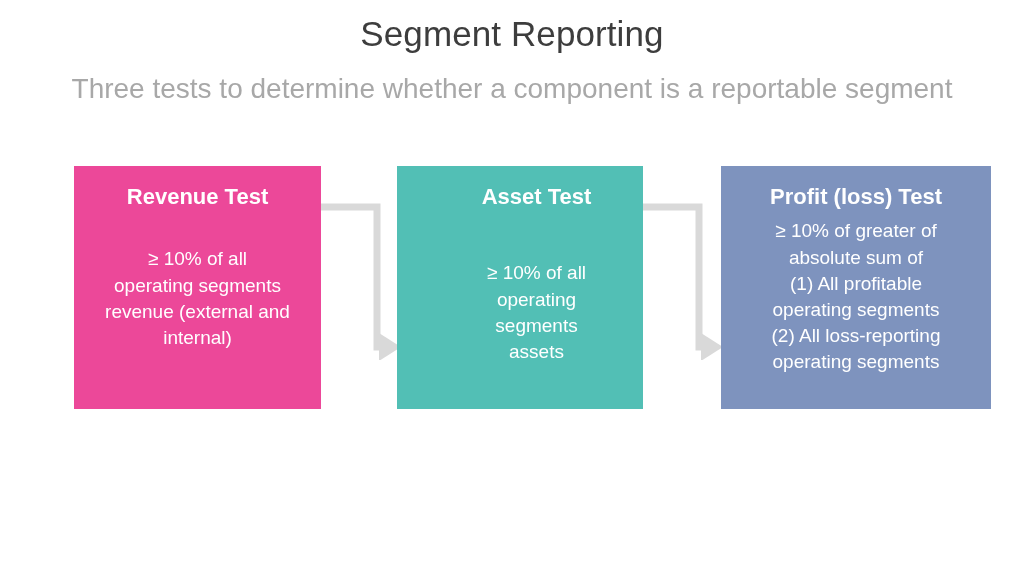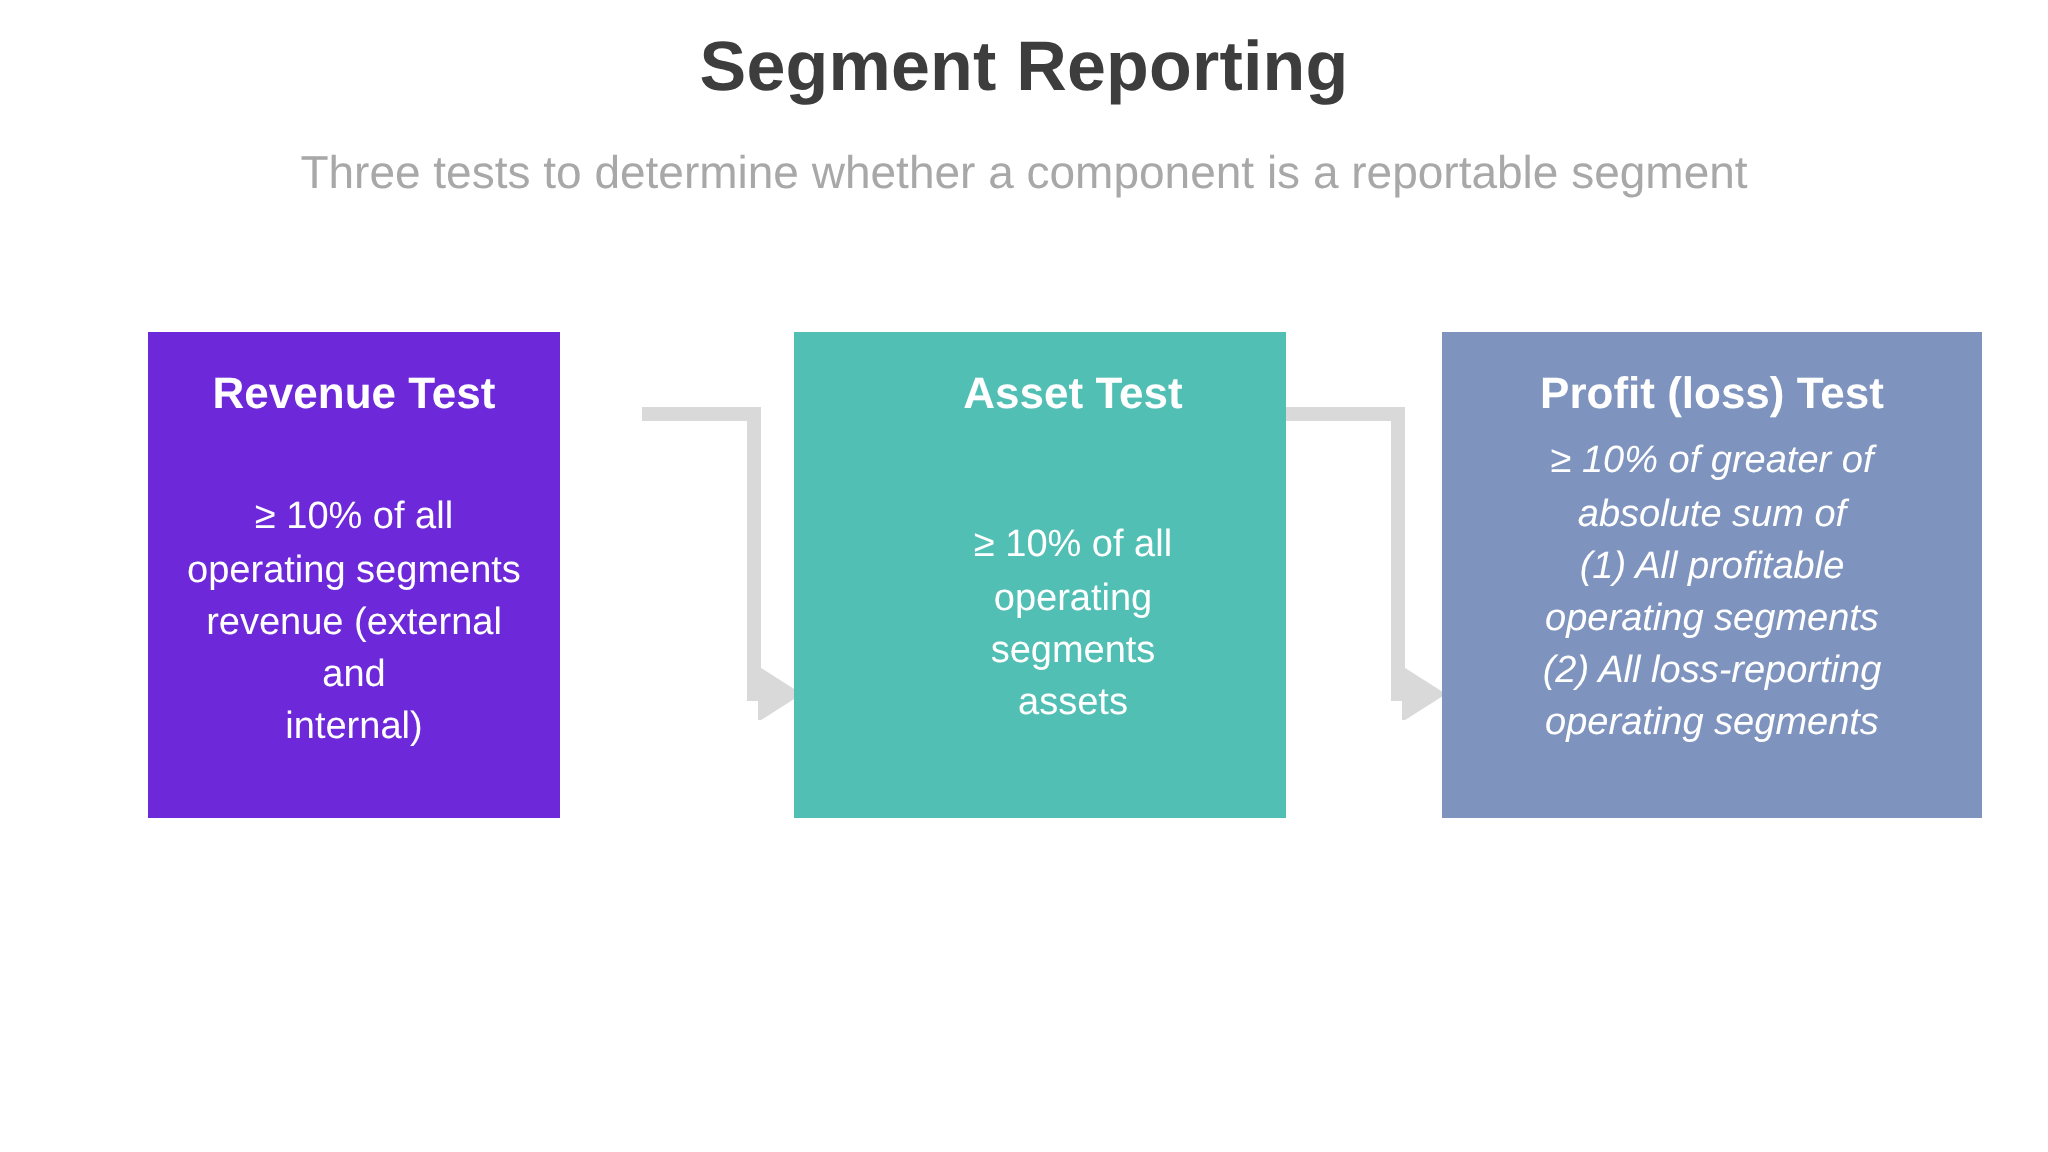--- a/index.html
+++ b/index.html
@@ -21,49 +21,49 @@
   }
 
   
   .page-title {
     position: absolute;
     top: 14px;
     left: 0;
     width: 1024px;
     text-align: center;
     font-size: 35px;
-    font-weight: bold;
+    font-weight: normal;
     color: #3d3d3d;
     letter-spacing: 0.1px;
   }
   .page-subtitle {
     position: absolute;
     top: 73px;
     left: 0;
     width: 1024px;
     text-align: center;
-    font-size: 23px;
+    font-size: 28px;
     font-weight: normal;
     color: #a8a8a8;
   }
 
   
   .box {
     position: absolute;
     top: 166px;
     height: 243px;
     box-sizing: border-box;
     padding: 18px 10px 10px 10px;
     text-align: center;
     color: #ffffff;
   }
   .box-revenue {
     left: 74px;
-    width: 206px;
-    background: #6d28d9;
+    width: 247px;
+    background: #ec4899;
   }
   .box-asset {
     left: 397px;
     width: 246px;
     background: #52BFB5;
     padding-left: 43px;
   }
   .box-profit {
     left: 721px;
     width: 270px;
@@ -78,21 +78,21 @@
     color: #ffffff;
   }
   .box-body {
     font-size: 19px;
     line-height: 1.38;
     color: #ffffff;
     white-space: pre-line;
   }
   .box-revenue .box-body { margin-top: 36px; padding: 0 2px; }
   .box-asset .box-body  { margin-top: 50px; padding: 0 26px; }
-  .box-profit .box-body { margin-top: 8px; padding: 0 4px; font-style: italic; }
+  .box-profit .box-body { margin-top: 8px; padding: 0 4px; }
 
   
   .connector {
     position: absolute;
     top: 200px;
     width: 82px;
     height: 160px;
   }
   .connector-1 { left: 321px; }
   .connector-2 { left: 643px; }

